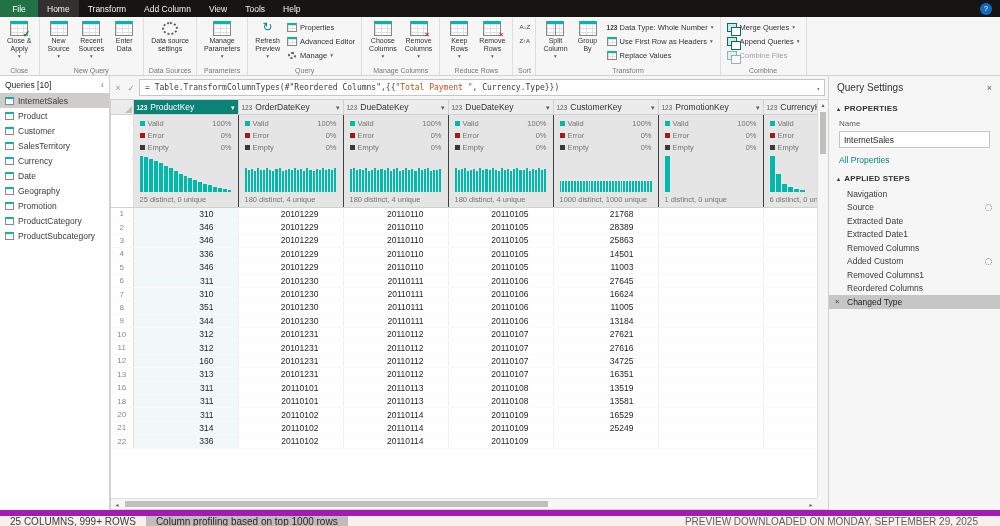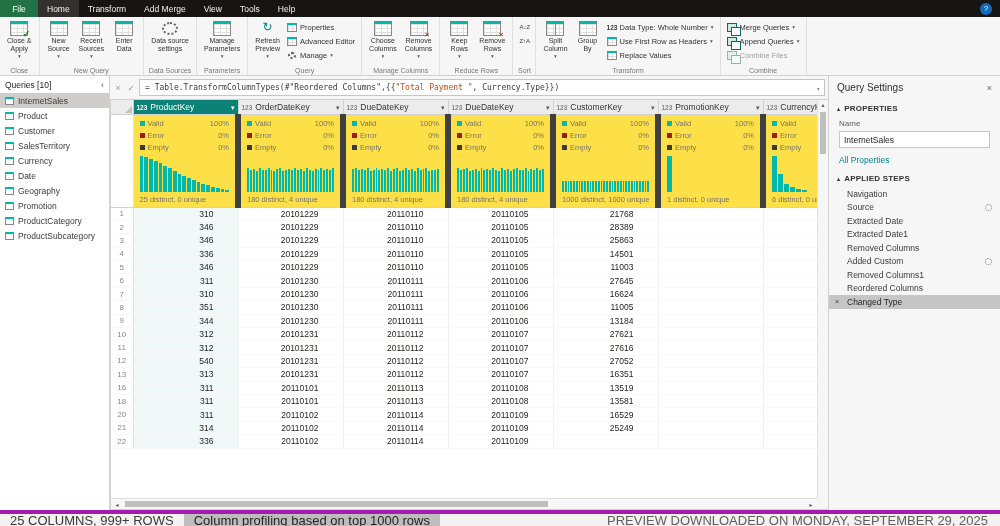--- a/index.html
+++ b/index.html
@@ -67,21 +67,21 @@
   .grid-area { flex:1; position:relative; background:#fff; border:1px solid #d1d1d1; border-right:0; overflow:hidden; }
   .grid-viewport { position:absolute; left:0; top:0; right:11px; bottom:11px; overflow:hidden; }
   table.grid { border-collapse:collapse; table-layout:fixed; width:757px; }
   th.corner { background:#ececec; border-right:1px solid #d1d1d1; border-bottom:1px solid #d1d1d1; height:14px; vertical-align:bottom; }
   .corner-ic { width:0; height:0; border-style:solid; border-width:0 0 7px 7px; border-color:transparent transparent #c1bfbd transparent; margin:0 1px 1px auto; }
   th.gh { height:14px; background:#ececec; border-right:1px solid #d1d1d1; border-bottom:1px solid #d1d1d1; font-weight:normal; font-size:8.5px; color:#323130; padding:0 3px; text-align:left; white-space:nowrap; overflow:hidden; }
   th.gh .type-ic { margin-right:3px; color:#8a8886; font-size:6.5px; font-weight:bold; }
   th.gh .filter { float:right; color:#605e5c; font-size:7px; margin-top:2px; }
   th.gh.sel { background:#0c8276; color:#fff; }
   th.gh.sel .type-ic, th.gh.sel .filter { color:#fff; }
-  td.prof { vertical-align:top; background:#fde047; border-right:6px solid #404040; border-bottom:1px solid #d1d1d1; padding:3px 6px 2px; height:93px; }
+  td.prof { vertical-align:top; background:#e5e5e5; border-right:1px solid #404040; border-bottom:1px solid #d1d1d1; padding:3px 6px 2px; height:93px; }
   td.prof-corner { background:#fff; border-right:1px solid #e1dfdd; border-bottom:1px solid #d1d1d1; }
   .leg-line { display:flex; justify-content:space-between; align-items:center; height:12px; font-size:7.5px; color:#767472; }
   .leg-left { display:flex; align-items:center; }
   .bullet { width:5px; height:5px; display:inline-block; margin-right:3px; }
   .hist { height:36px; margin-top:2px; display:flex; align-items:flex-end; gap:1px; }
   .bar { flex:1 1 auto; background:#01b8aa; min-width:1px; }
   .distinct { margin-top:3px; font-size:7.5px; color:#767472; white-space:nowrap; overflow:hidden; }
   td.cell { height:13.4px; font-size:8.5px; color:#252423; text-align:right; padding:0 24px 0 2px; border-right:1px solid #f1f0ef; border-bottom:1px solid #faf9f8; white-space:nowrap; overflow:hidden; }
   td.rownum { height:13.4px; text-align:center; color:#8a8886; font-size:8px; border-right:1px solid #e1dfdd; border-bottom:1px solid #faf9f8; background:#fff; }
   .colsel { background:#f0f9f7; }
@@ -106,36 +106,36 @@
   .qs-name-label { color:#605e5c; font-size:8px; margin:2px 0 3px; }
   .qs-name-input { width:100%; height:17px; border:1px solid #c8c6c4; font-size:8.5px; padding:0 4px; font-family:"Liberation Sans", sans-serif; background:#fff; color:#252423; }
   .qs-link { color:#038387; margin-top:7px; font-size:8.5px; }
   .qs-steps { margin-top:2px; }
   .step { display:flex; align-items:center; height:13.5px; padding:0 8px 0 18px; color:#3b3a39; position:relative; font-size:8.5px; white-space:nowrap; overflow:hidden; }
   .step.selected { background:#c6c6c6; color:#201f1e; }
   .step-x { position:absolute; left:6px; font-size:7.5px; color:#3b3a39; }
   .step-gear { margin-left:auto; width:7px; height:7px; border:1.5px dotted #8a8886; border-radius:50%; flex:none; }
 
   
-  .statusbar { position:absolute; left:0; right:0; bottom:0; height:16px; background:#f3f2f1; border-top:4px solid #a21caf; display:flex; align-items:center; font-size:13px; color:#3b3a39; }
+  .statusbar { position:absolute; left:0; right:0; bottom:0; height:16px; background:#f3f2f1; border-top:6px solid #a21caf; display:flex; align-items:center; font-size:10px; color:#3b3a39; }
   .sb-left { padding:0 10px; white-space:nowrap; }
   .sb-chip { background:#bfbdbb; height:100%; display:flex; align-items:center; padding:0 10px; color:#252423; white-space:nowrap; }
-  .sb-right { margin-left:auto; padding-right:12px; color:#605e5c; white-space:nowrap; }
+  .sb-right { margin-left:auto; padding-right:22px; color:#605e5c; white-space:nowrap; }
 </style>
 </head>
 <body>
 
 <div id="app">
 
   <header class="titlebar">
     <div class="file-btn">File</div>
     <div class="tb-tabs">
         <div class="tb-tab active">Home</div>
         <div class="tb-tab">Transform</div>
-        <div class="tb-tab">Add Merge</div>
+        <div class="tb-tab">Add Column</div>
         <div class="tb-tab">View</div>
         <div class="tb-tab">Tools</div>
         <div class="tb-tab">Help</div>
       </div>
     <div class="tb-help">?</div>
   </header>
 
   <nav class="ribbon">
       <div class="rb-group">
         <div class="rb-row">
@@ -839,25 +839,25 @@
                 <td class="cell colsel">312</td>
                 <td class="cell">20101231</td>
                 <td class="cell">20110112</td>
                 <td class="cell">20110107</td>
                 <td class="cell">27616</td>
                 <td class="cell"></td>
                 <td class="cell"></td>
               </tr>
               <tr class="grid-row">
                 <td class="rownum">12</td>
-                <td class="cell colsel">540</td>
+                <td class="cell colsel">160</td>
                 <td class="cell">20101231</td>
                 <td class="cell">20110112</td>
                 <td class="cell">20110107</td>
-                <td class="cell">27052</td>
+                <td class="cell">34725</td>
                 <td class="cell"></td>
                 <td class="cell"></td>
               </tr>
               <tr class="grid-row">
                 <td class="rownum">13</td>
                 <td class="cell colsel">313</td>
                 <td class="cell">20101231</td>
                 <td class="cell">20110112</td>
                 <td class="cell">20110107</td>
                 <td class="cell">16351</td>

